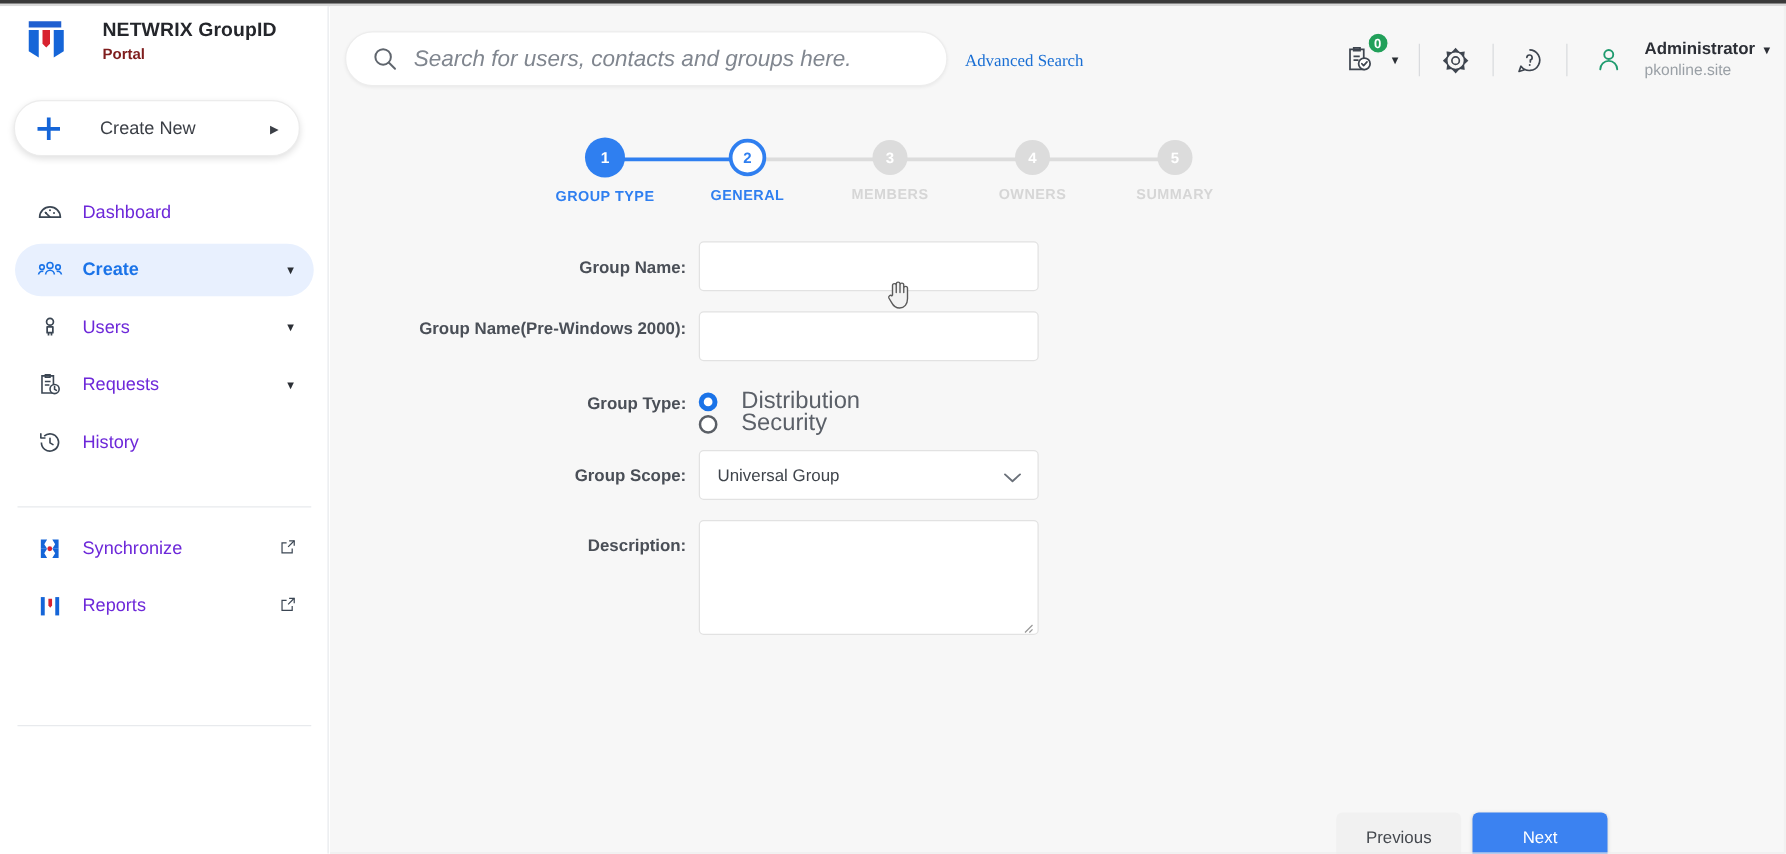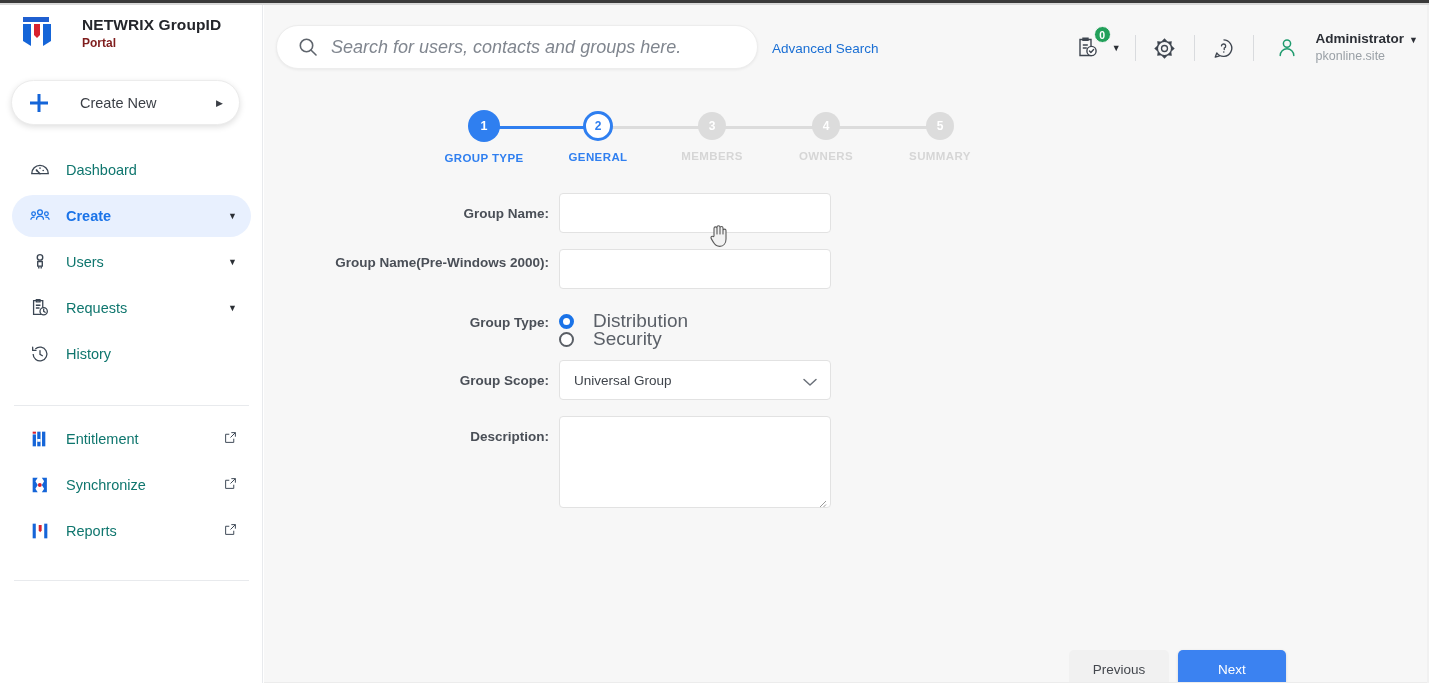--- a/index.html
+++ b/index.html
@@ -54,21 +54,21 @@
 
   .nav { position: absolute; top: 140px; left: 0; width: 263px; }
   .nav-item {
     position: relative;
     display: flex; align-items: center;
     height: 42px; margin: 4px 12px; padding: 0 14px 0 16px;
     border-radius: 21px; cursor: pointer;
   }
   .nav-item.active { background: #e8f0fe; }
   .nav-ico { width: 24px; height: 24px; flex: none; margin-right: 14px; display:flex; align-items:center; justify-content:center;}
-  .nav-label { font-size: 14.5px; color: #0f766e; flex: 1; }
+  .nav-label { font-size: 14.5px; color: #6d28d9; flex: 1; }
   .nav-item.active .nav-label { color: #1a73e8; font-weight: bold; }
   .nav-caret { font-size: 9px; color: #2b2f35; }
   .nav-ext { font-size: 12px; color: #3b4653; }
 
   .nav-gap { height: 18px; }
   .nav-divider { height:1px; background:#e8eaed; margin: 8px 14px 12px 14px; }
   .nav-divider-bottom { position:absolute; top: 575px; left: 14px; width: 235px; height:1px; background:#e8eaed; }
 
   
   .main {
@@ -91,21 +91,21 @@
   .search-ico { width: 22px; height: 22px; margin: 0 12px 0 6px; flex: none; }
   .search-input {
     border: 0; outline: 0; background: transparent;
     font-family: "Liberation Sans", sans-serif;
     font-size: 18px; font-style: italic; color: #6a6f76;
     flex: 1;
   }
   .search-input::placeholder { color: #80868f; font-style: italic; }
   .adv-search {
     position: absolute; top: 36px; left: 508px;
-    font-size: 13.5px; color: #1a6fd4; cursor: pointer; font-weight: 500;
+    font-size: 13.5px; color: #1a6fd4; cursor: pointer; font-weight: 500; font-family: Liberation Serif, serif;
   }
 
   .hdr-right {
     position: absolute; top: 20px; right: 10px;
     display: flex; align-items: center; height: 46px;
   }
   .hdr-icon-btn { position: relative; display:flex; align-items:center; justify-content:center;
                   width: 30px; height: 30px; cursor: pointer; }
   .badge {
     position: absolute; top: -7px; right: -8px;
@@ -315,39 +315,20 @@
             <path d="M4 4.5 v3.6 h3.6" stroke-linecap="round" stroke-linejoin="round"></path>
             <path d="M12 8.3 v4 l2.6 1.6" stroke-linecap="round"></path>
           </svg>
         </span>
         <span class="nav-label">History</span>
       </div>
 
       <div class="nav-gap"></div>
       <div class="nav-divider"></div>
 
-      <div class="nav-item">
-        <span class="nav-ico">
-          <svg viewBox="0 0 24 24" width="22" height="22">
-            <rect x="4" y="7" width="3.6" height="13" fill="#1565d8"></rect>
-            <rect x="4" y="4" width="3.6" height="2.2" fill="#d8222f"></rect>
-            <rect x="9" y="4" width="3.6" height="16" fill="#1565d8"></rect>
-            <rect x="9" y="12" width="3.6" height="3" fill="#ffffff"></rect>
-            <rect x="14.2" y="4" width="3.6" height="16" fill="#1565d8"></rect>
-          </svg>
-        </span>
-        <span class="nav-label">Entitlement</span>
-        <span class="nav-ext">
-          <svg viewBox="0 0 16 16" width="13" height="13" fill="none" stroke="#3b4653" stroke-width="1.2">
-            <path d="M9 2 h5 v5"></path>
-              <path d="M14 2 l-6 6"></path>
-            <path d="M12 9.5 v4.5 h-10 v-10 h4.5"></path>
-          </svg>
-        </span>
-      </div>
 
       <div class="nav-item">
         <span class="nav-ico">
           <svg viewBox="0 0 24 24" width="22" height="22">
             <path d="M4 4 h5.5 l-2.5 4 l2.5 4 h-5.5 z" fill="#1565d8"></path>
             <path d="M4 12 h5.5 l-2.5 4 l2.5 4 h-5.5 z" fill="#1565d8"></path>
             <path d="M19.5 4 h-5.5 l2.5 4 l-2.5 4 h5.5 z" fill="#1565d8"></path>
             <path d="M19.5 12 h-5.5 l2.5 4 l-2.5 4 h5.5 z" fill="#1565d8"></path>
             <circle cx="11.8" cy="12" r="2.1" fill="#d8222f"></circle>
           </svg>

